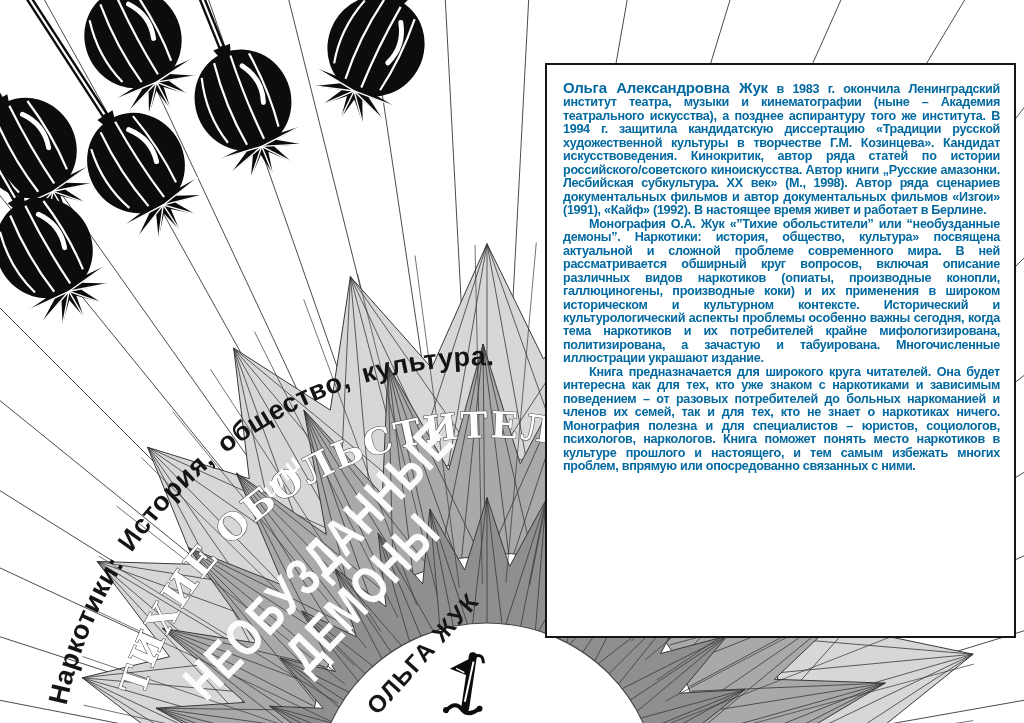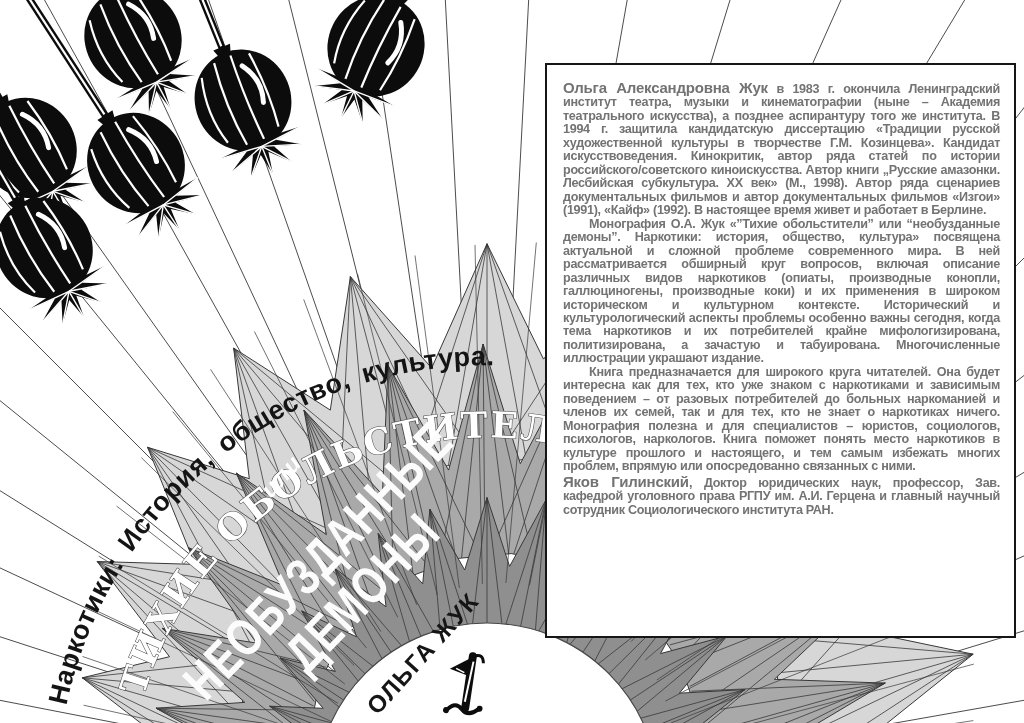--- a/index.html
+++ b/index.html
@@ -9,21 +9,21 @@
   svg text{font-family:"Liberation Sans",sans-serif}
   .arc-title{font-size:27px;font-weight:bold;fill:#141414;letter-spacing:.5px;word-spacing:5px}
   .arc-sub{font-family:"DejaVu Serif",serif;font-size:36px;font-weight:bold;fill:#ffffff;
            stroke:#4a4a4a;stroke-width:1.1px;paint-order:stroke;letter-spacing:2px}
   .connector{font-size:23px;font-style:italic;font-weight:bold;fill:#ffffff;letter-spacing:2px}
   .main-line{font-size:52px;font-weight:bold;fill:#fcfcfc;letter-spacing:1px;text-anchor:middle}
   .author-arc{font-size:24px;font-weight:bold;fill:#151515;letter-spacing:1.5px;text-anchor:middle}
   .blurb{position:absolute;left:545px;top:63px;width:471px;height:575px;background:#ffffff;
          border:2px solid #161616;box-sizing:border-box;padding:15px 14px 0 16px;
          font-weight:bold;font-size:12.6px;line-height:1.07;letter-spacing:-.3px;
-         text-align:justify;color:#737373}
+         text-align:justify;color:#0369a1}
   .blurb p{margin:0}
   .pind{text-indent:26px}
   .gap{margin-top:13px}
   .p4{margin-left:58px}
   .lead{font-size:15px;letter-spacing:-.2px}
 </style>
 </head>
 <body>
 
 <div class="page">
@@ -436,15 +436,14 @@
           <line x1="0" y1="50" x2="38.1" y2="63.0" stroke="#ffffff" stroke-width="1.4"></line>
           <line x1="0" y1="50" x2="44.0" y2="46.0" stroke="#ffffff" stroke-width="1.4"></line>
         </g>
       </g>
   </svg>
 
   <div class="blurb">
     <p class="p1"><span class="lead">Ольга Александровна Жук</span><span> в 1983 г. окончила Ленинградский институт театра, музыки и кинематографии (ныне – Академия театрального искусства), а позднее аспирантуру того же института. В 1994 г. защитила кандидатскую диссертацию «Традиции русской художественной культуры в творчестве Г.М. Козинцева». Кандидат искусствоведения. Кинокритик, автор ряда статей по истории российского/советского киноискусства. Автор книги „Русские амазонки. Лесбийская субкультура. ХХ век» (М., 1998). Автор ряда сценариев документальных фильмов и автор документальных фильмов «Изгои» (1991), «Кайф» (1992). В настоящее время живет и работает в Берлине.</span></p>
     <p class="pind">Монография О.А. Жук «”Тихие обольстители” или “необузданные демоны”. Наркотики: история, общество, культура» посвящена актуальной и сложной проблеме современного мира. В ней рассматривается обширный круг вопросов, включая описание различных видов наркотиков (опиаты, производные конопли, галлюциногены, производные коки) и их применения в широком историческом и культурном контексте. Исторический и культурологический аспекты проблемы особенно важны сегодня, когда тема наркотиков и их потребителей крайне мифологизирована, политизирована, а зачастую и табуирована. Многочисленные иллюстрации украшают издание.</p>
     <p class="pind gap">Книга предназначается для широкого круга читателей. Она будет интересна как для тех, кто уже знаком с наркотиками и зависимым поведением – от разовых потребителей до больных наркоманией и членов их семей, так и для тех, кто не знает о наркотиках ничего. Монография полезна и для специалистов – юристов, социологов, психологов, наркологов. Книга поможет понять место наркотиков в культуре прошлого и настоящего, и тем самым избежать многих проблем, впрямую или опосредованно связанных с ними.</p>
-    <p class="p4 gap"><span class="lead">Яков Гилинский</span><span>, Доктор юридических наук, профессор, Зав. кафедрой уголовного права РГПУ им. А.И. Герцена и главный научный сотрудник Социологического института РАН.</span></p>
   </div>
 </div>
 
 </body></html>

